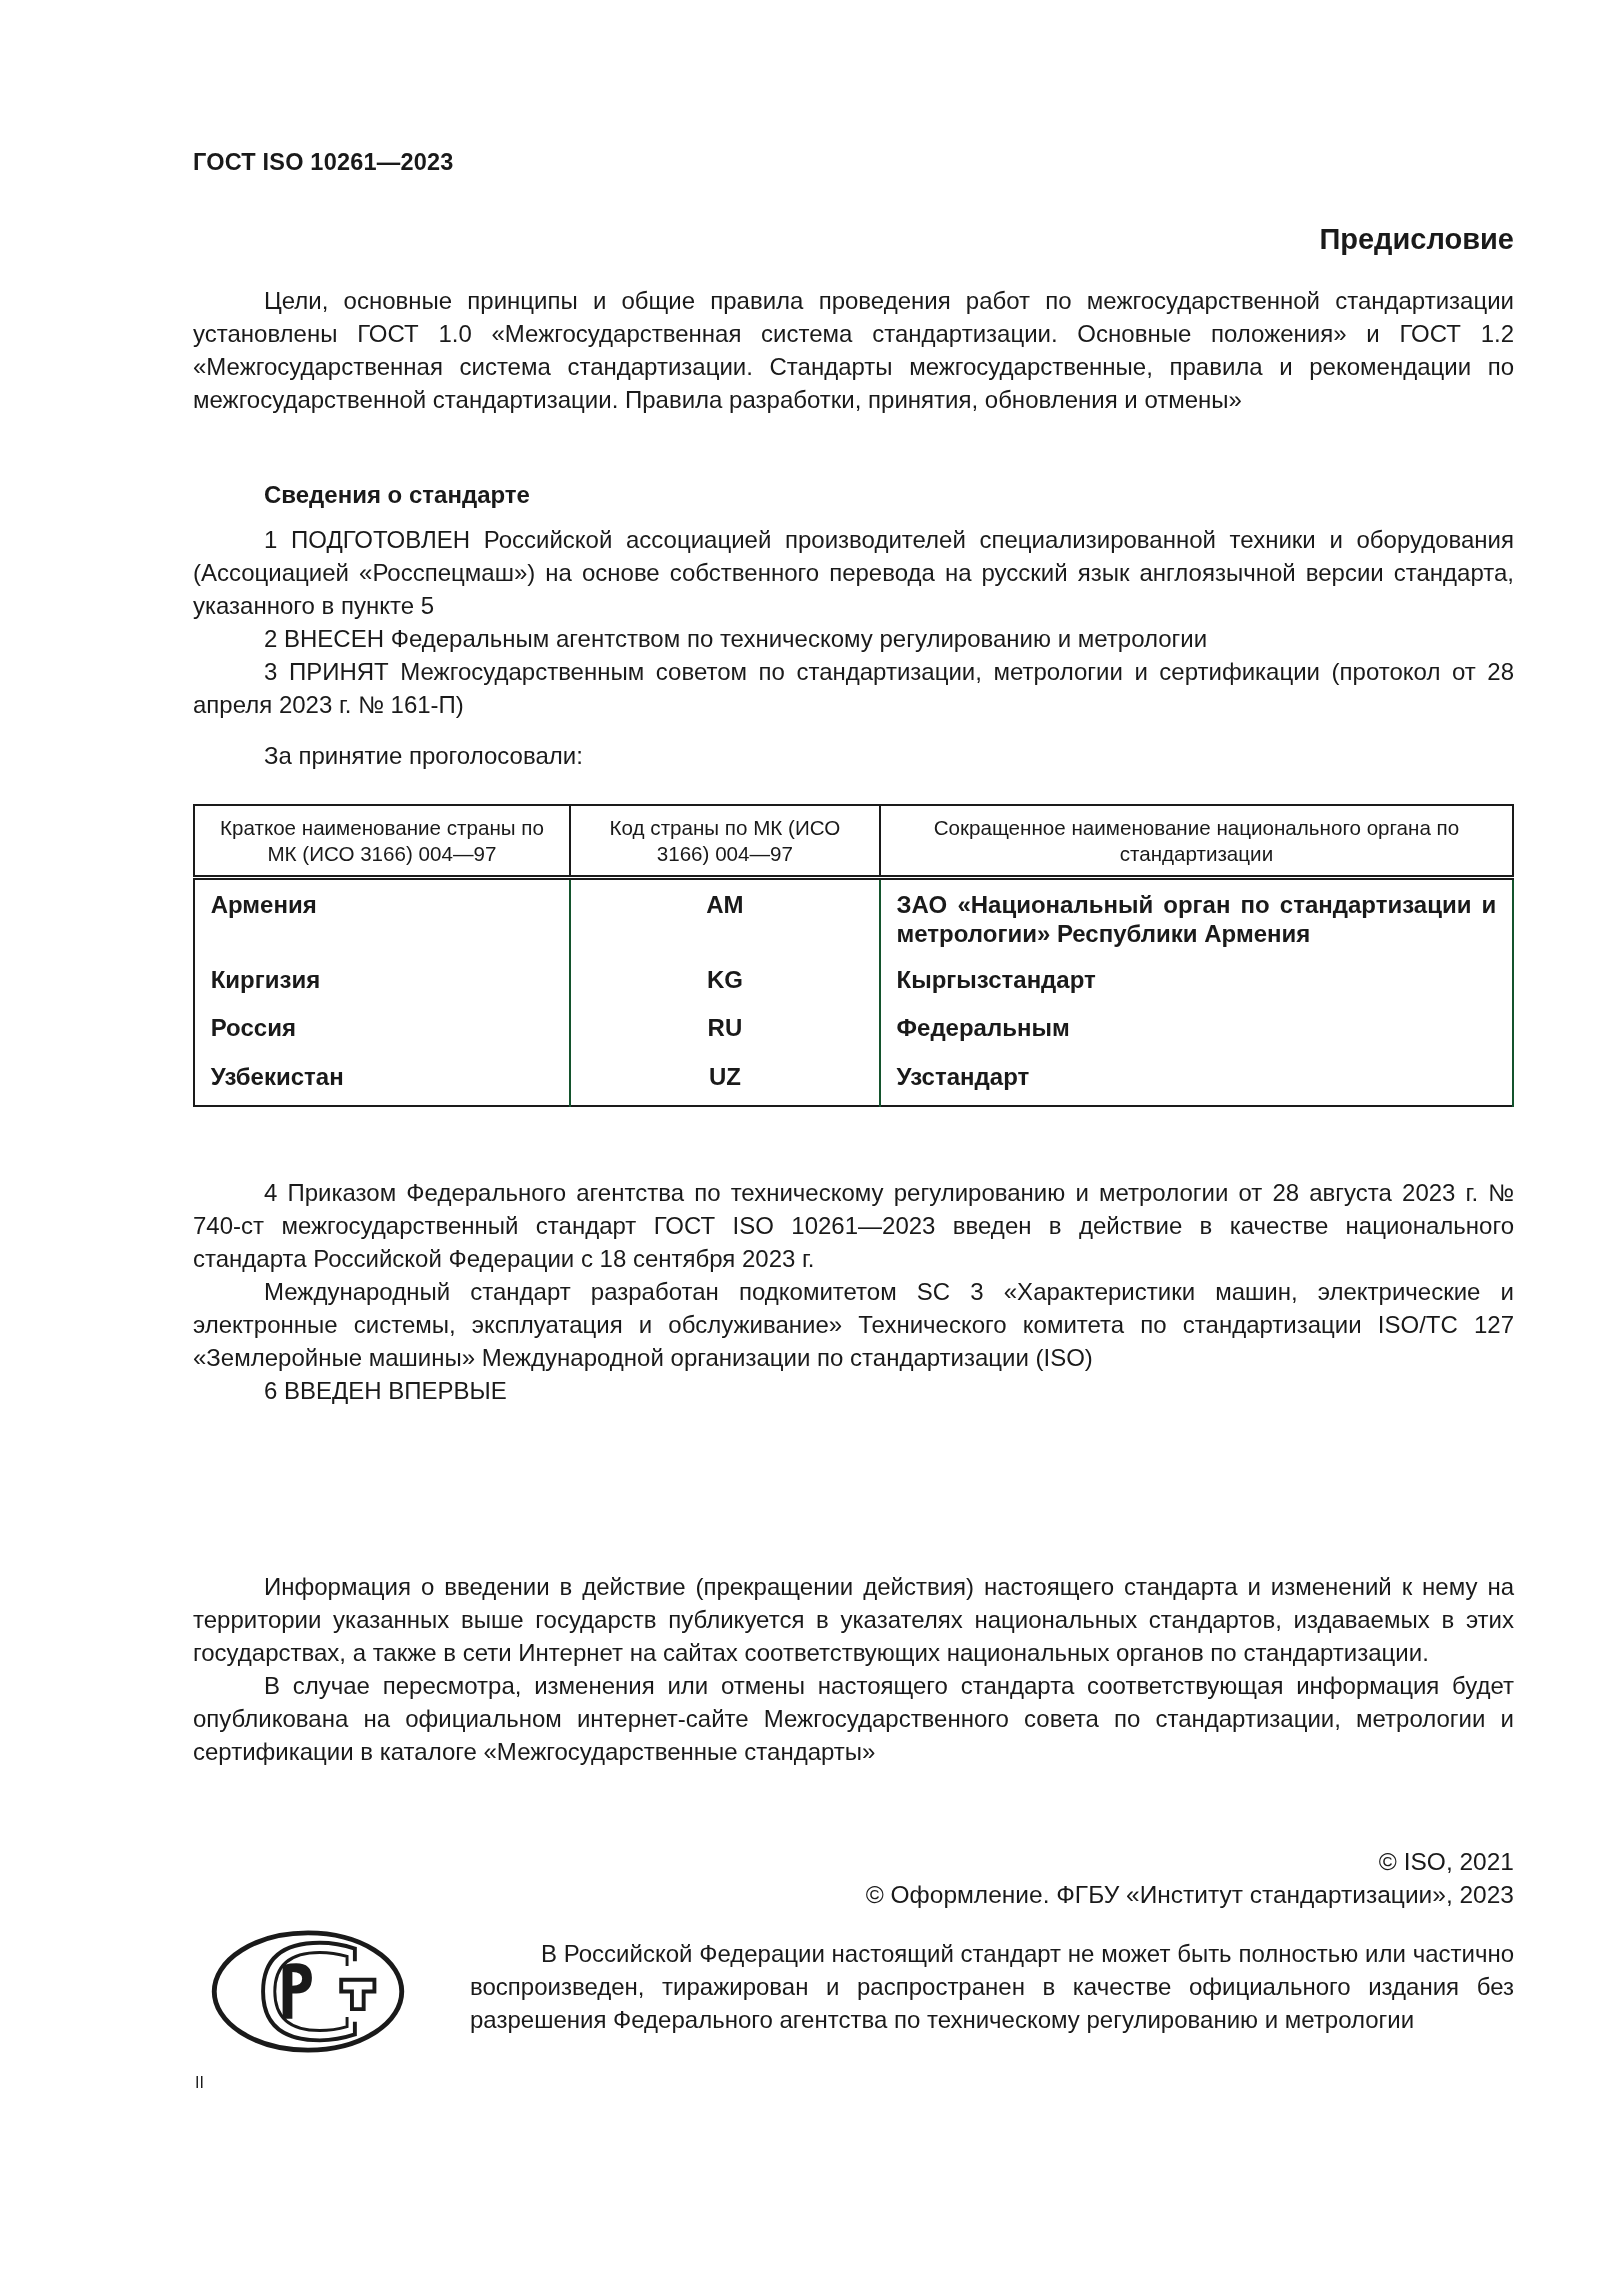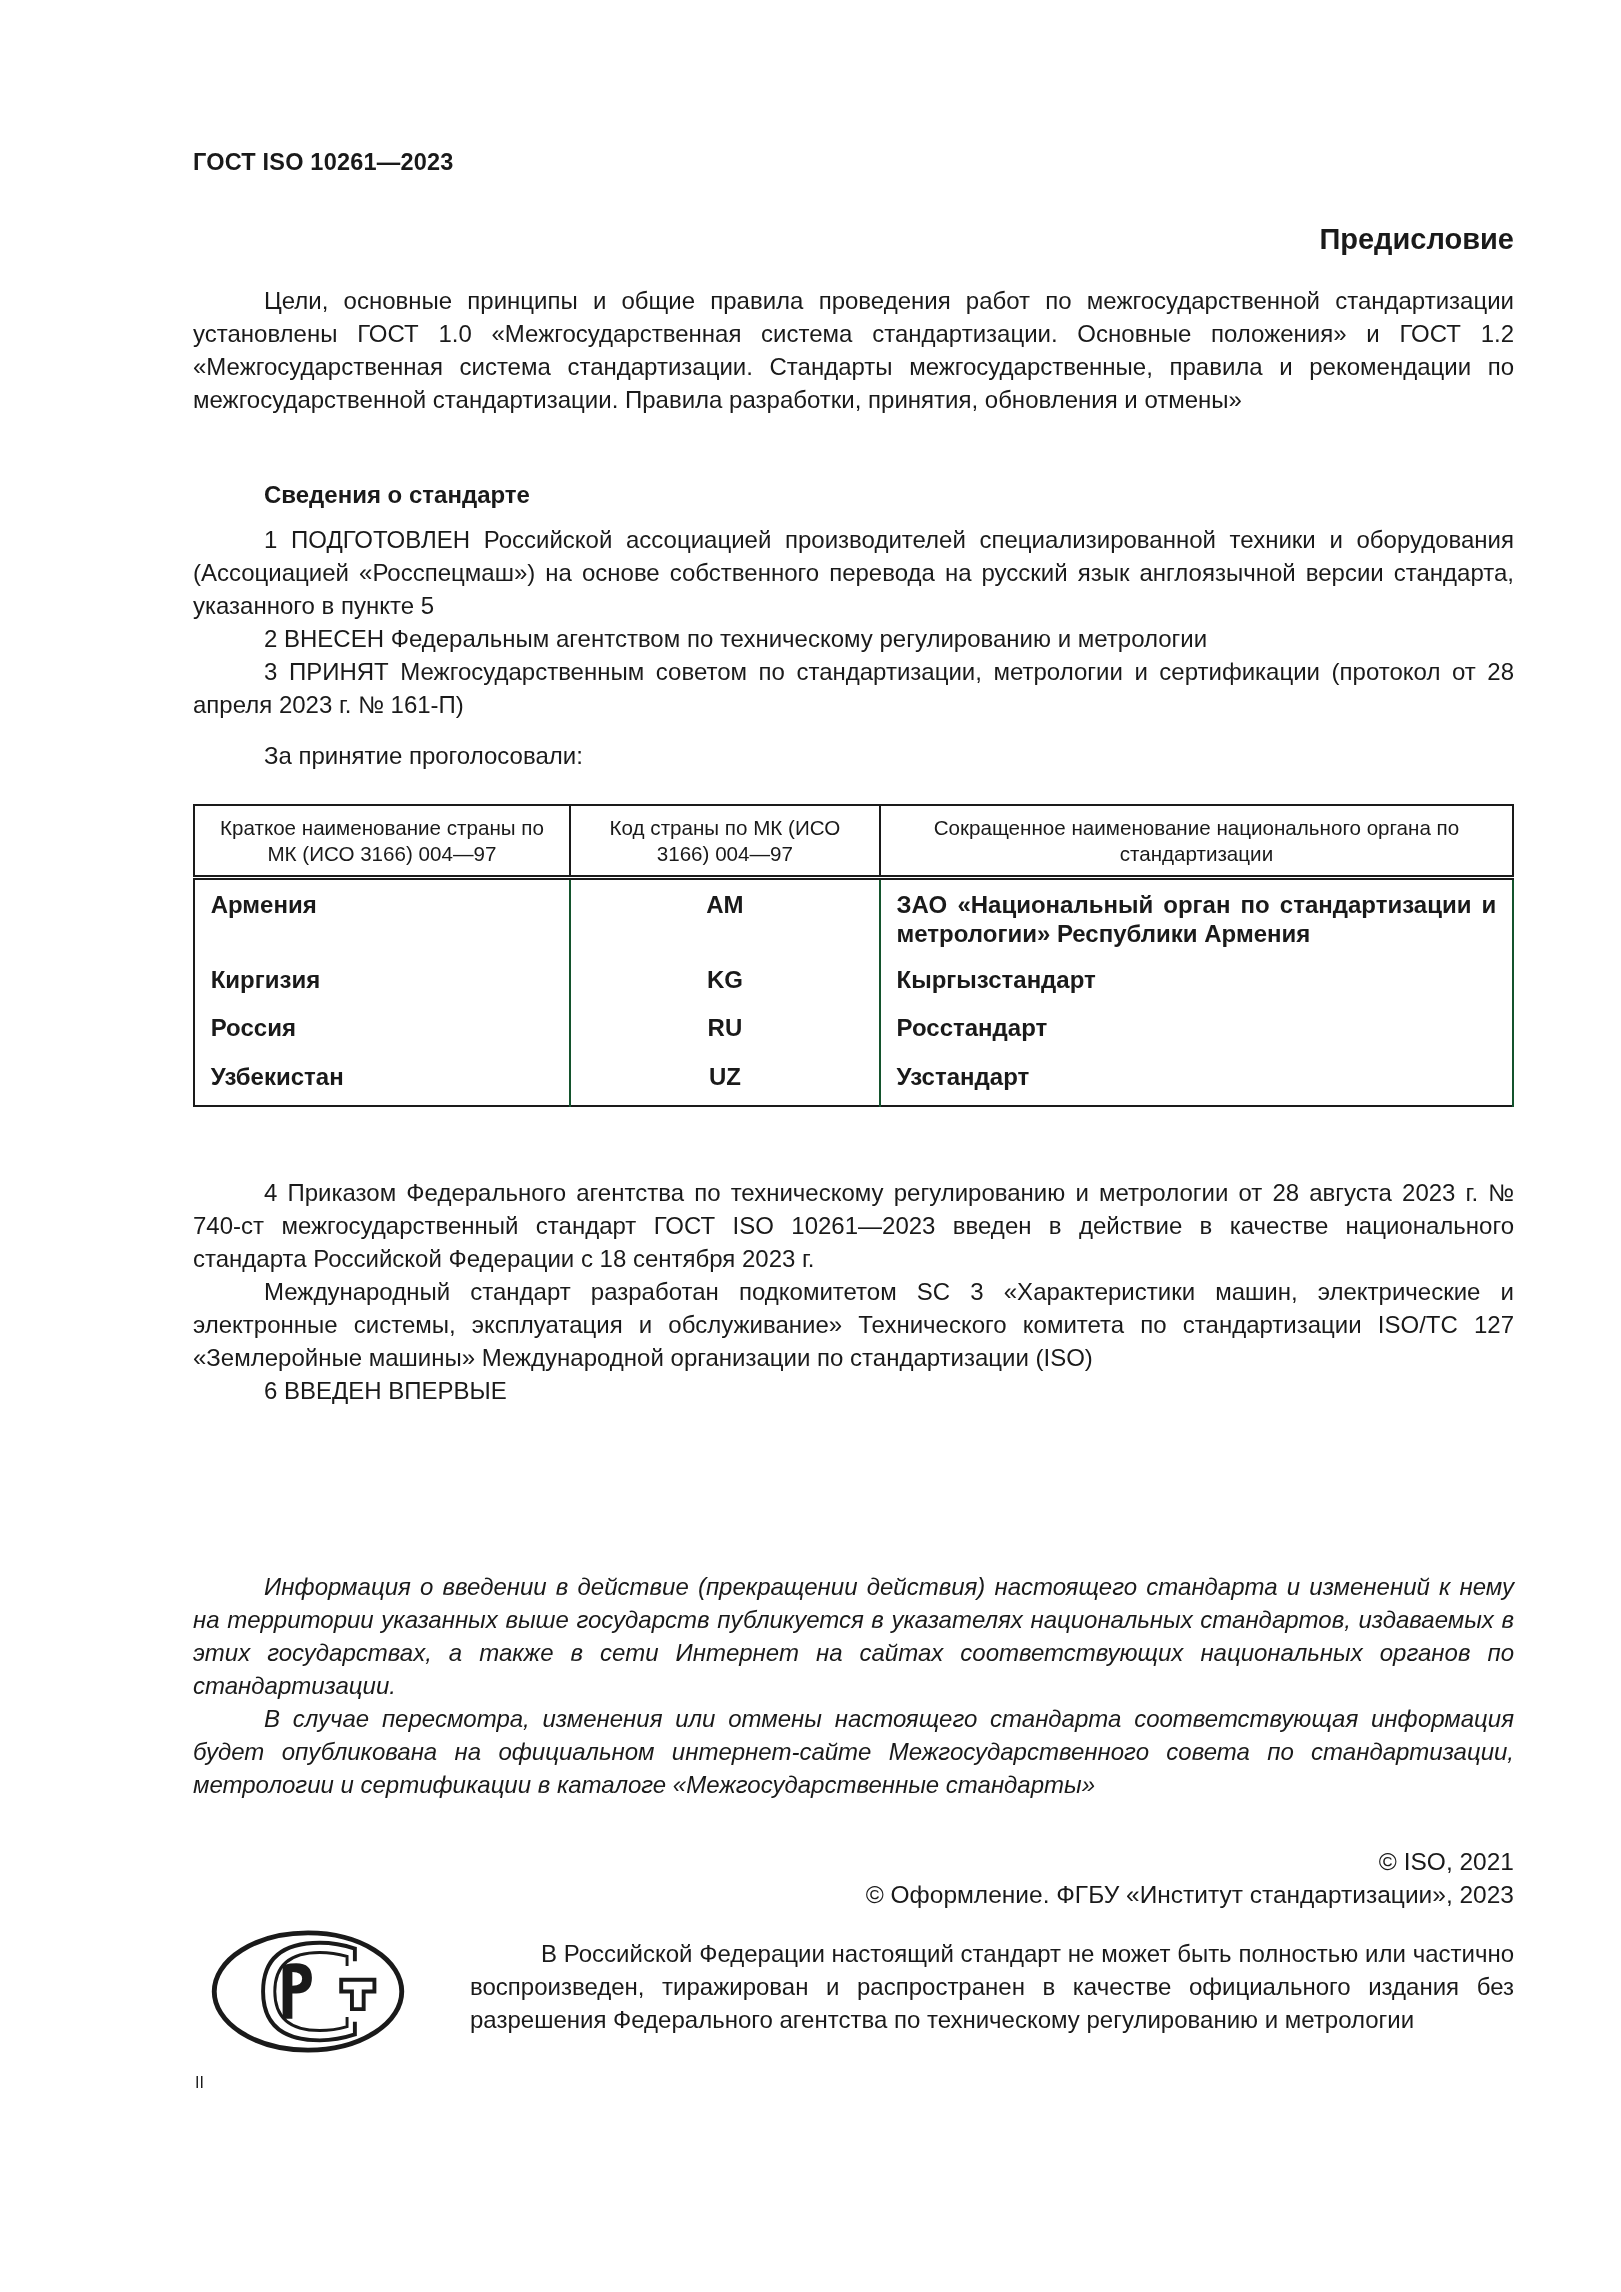--- a/index.html
+++ b/index.html
@@ -17,21 +17,21 @@
       text-align: right; font-weight: bold; font-size: 29px;
     }
     .p {
       font-size: 24px; line-height: 33px; text-align: justify;
       text-indent: 71px; margin: 0;
     }
     .section-head {
       font-weight: bold; font-size: 24px; line-height: 33px; text-indent: 71px;
     }
     .block { position: absolute; left: 193px; width: 1321px; }
-    .italic .p { font-style: italic; }
+    .italic .p { }
 
     table.votes {
       position: absolute; left: 193px; top: 804px; width: 1321px;
       border-collapse: collapse; border: 2.9px solid #1a1a1a;
       font-size: 24px;
     }
     table.votes th {
       font-weight: normal; font-size: 20.6px; line-height: 25.5px;
       text-align: center; vertical-align: middle; height: 65px;
       border-left: 2px solid #1a1a1a; border-right: 2px solid #1a1a1a;
@@ -96,21 +96,21 @@
       <td class="org">ЗАО «Национальный орган по стандартизации и метрологии» Республики Армения</td>
     </tr>
     <tr class="row">
       <td>Киргизия</td>
       <td class="code">KG</td>
       <td class="org">Кыргызстандарт</td>
     </tr>
     <tr class="row">
       <td>Россия</td>
       <td class="code">RU</td>
-      <td class="org">Росстандарт</td>
+      <td class="org">Федеральным</td>
     </tr>
     <tr class="row">
       <td>Узбекистан</td>
       <td class="code">UZ</td>
       <td class="org">Узстандарт</td>
     </tr>
   </tbody>
 </table>
 
 <div class="block" style="top:1176px;">

